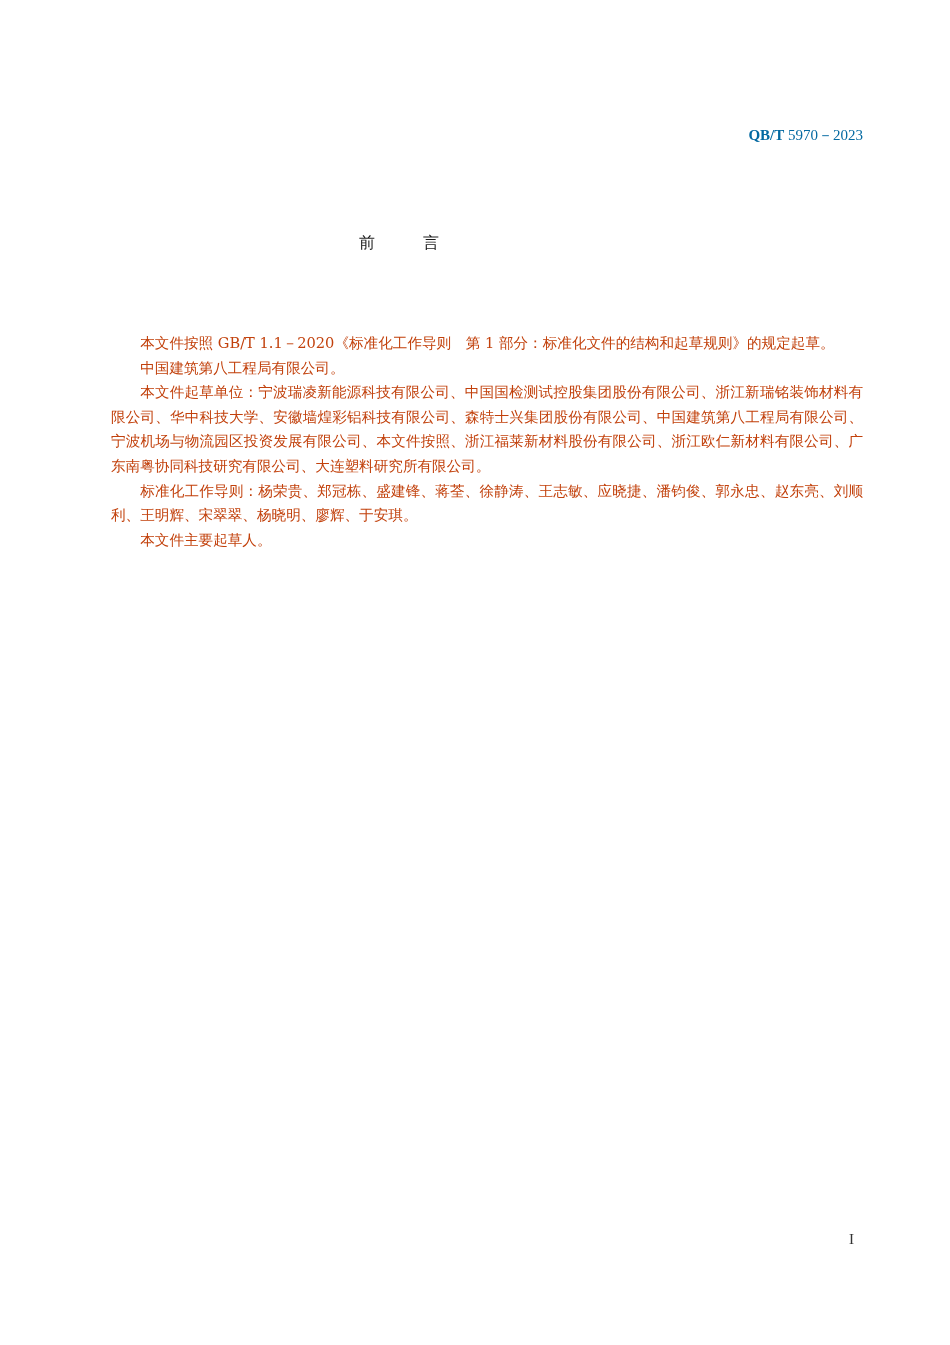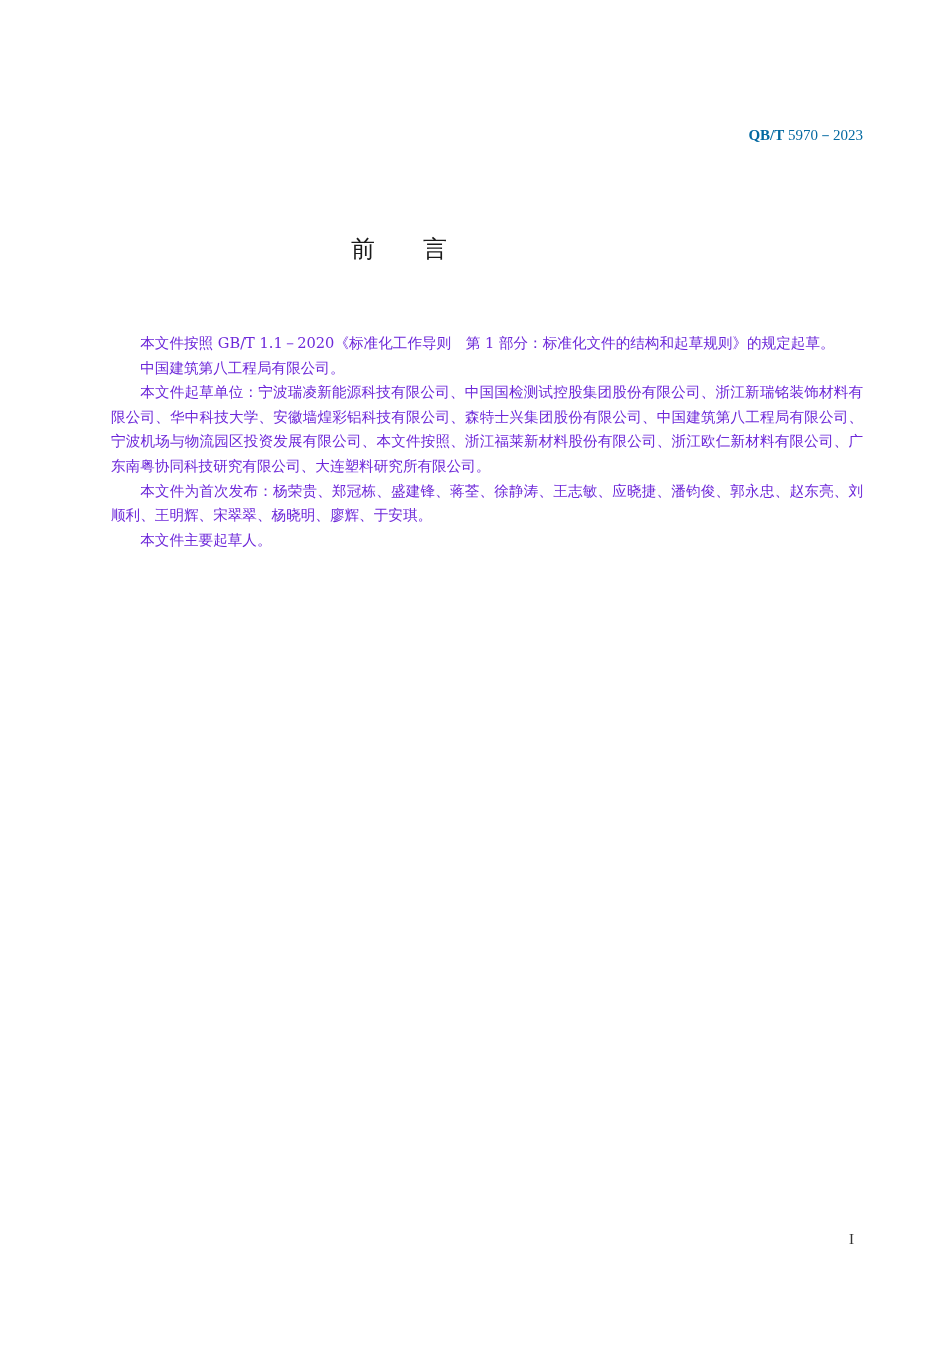--- a/index.html
+++ b/index.html
@@ -27,38 +27,38 @@
     .header-code .prefix {
       font-weight: bold;
     }
     .title {
       position: absolute;
       top: 233px;
       left: 0;
       width: 798px;
       text-align: center;
       font-family: "DejaVu Sans", "Liberation Sans", sans-serif;
-      font-size: 24px;
+      font-size: 16px;
       font-weight: normal;
       letter-spacing: 0;
       color: #1a1a1a;
     }
     .title span.gap {
       display: inline-block;
       width: 48px;
     }
     .body-text {
       position: absolute;
       top: 331px;
       left: 111px;
       width: 752px;
       font-family: "DejaVu Serif", "Liberation Serif", serif;
       font-size: 14.6px;
       line-height: 24.6px;
-      color: #6d28d9;
+      color: #c2410c;
       text-align: justify;
     }
     .body-text p {
       margin: 0;
       text-indent: 2em;
     }
     .page-number {
       position: absolute;
       top: 1231px;
       left: 849px;
@@ -75,17 +75,17 @@
 </div>
 
 <div class="title">
   <span>前</span><span class="gap"></span><span>言</span>
 </div>
 
 <div class="body-text">
   <p>本文件按照 GB/T 1.1－2020《标准化工作导则　第 1 部分：标准化文件的结构和起草规则》的规定起草。</p>
   <p>中国建筑第八工程局有限公司。</p>
   <p>本文件起草单位：宁波瑞凌新能源科技有限公司、中国国检测试控股集团股份有限公司、浙江新瑞铭装饰材料有限公司、华中科技大学、安徽墙煌彩铝科技有限公司、森特士兴集团股份有限公司、中国建筑第八工程局有限公司、宁波机场与物流园区投资发展有限公司、本文件按照、浙江福莱新材料股份有限公司、浙江欧仁新材料有限公司、广东南粤协同科技研究有限公司、大连塑料研究所有限公司。</p>
-  <p>本文件为首次发布：杨荣贵、郑冠栋、盛建锋、蒋荃、徐静涛、王志敏、应晓捷、潘钧俊、郭永忠、赵东亮、刘顺利、王明辉、宋翠翠、杨晓明、廖辉、于安琪。</p>
+  <p>标准化工作导则：杨荣贵、郑冠栋、盛建锋、蒋荃、徐静涛、王志敏、应晓捷、潘钧俊、郭永忠、赵东亮、刘顺利、王明辉、宋翠翠、杨晓明、廖辉、于安琪。</p>
   <p>本文件主要起草人。</p>
 </div>
 
 <div class="page-number">I</div>
 
 </body></html>

